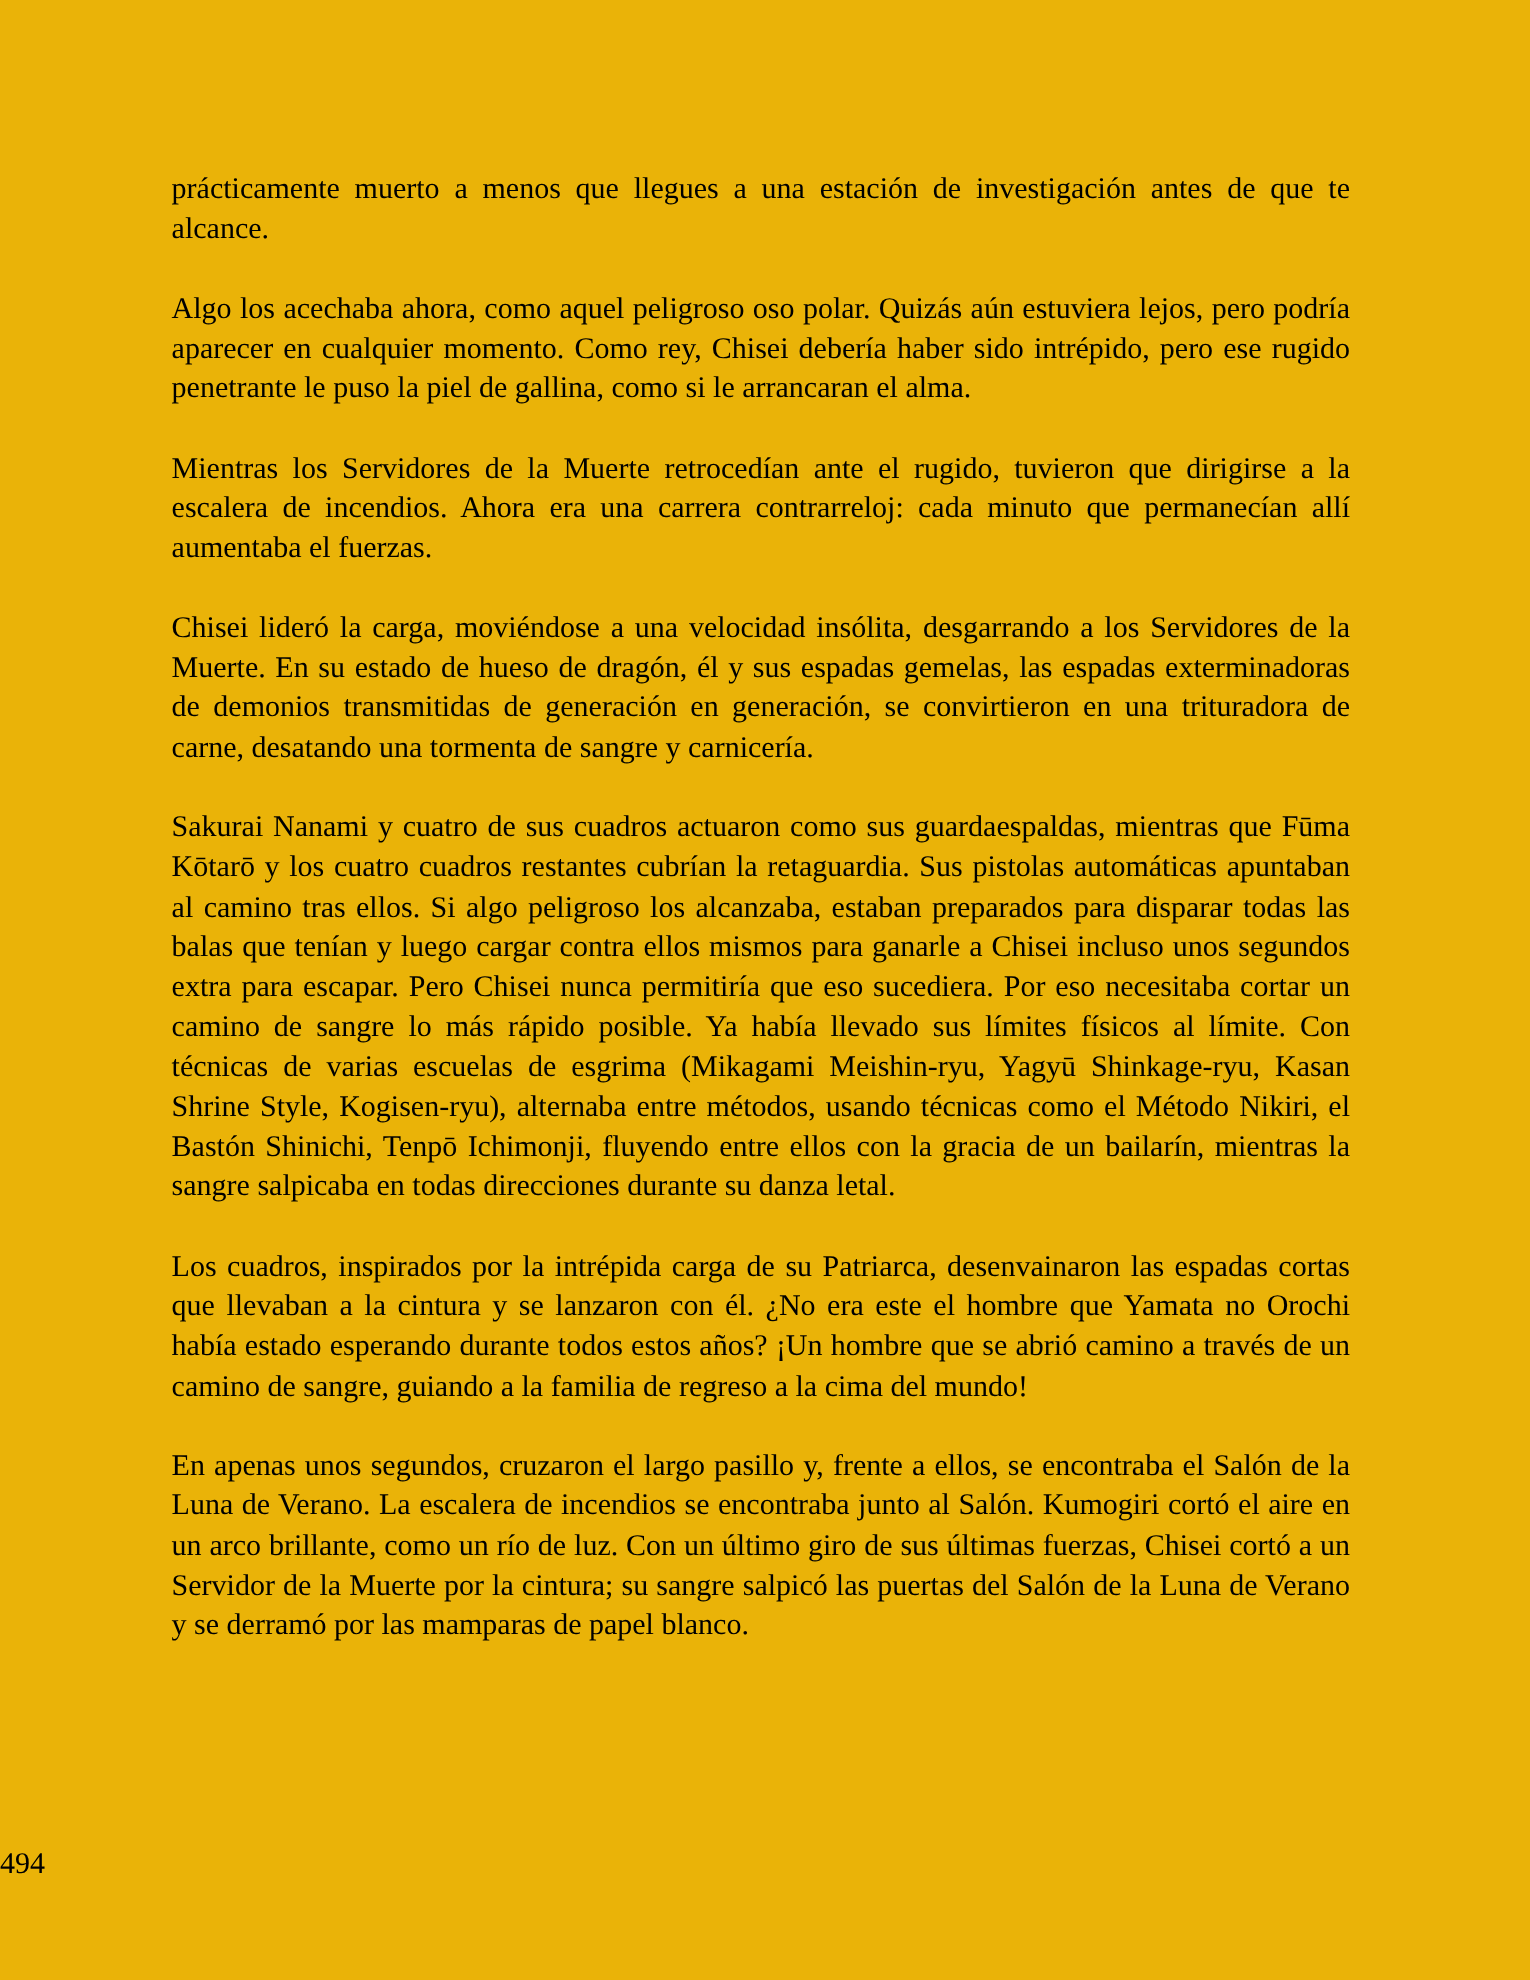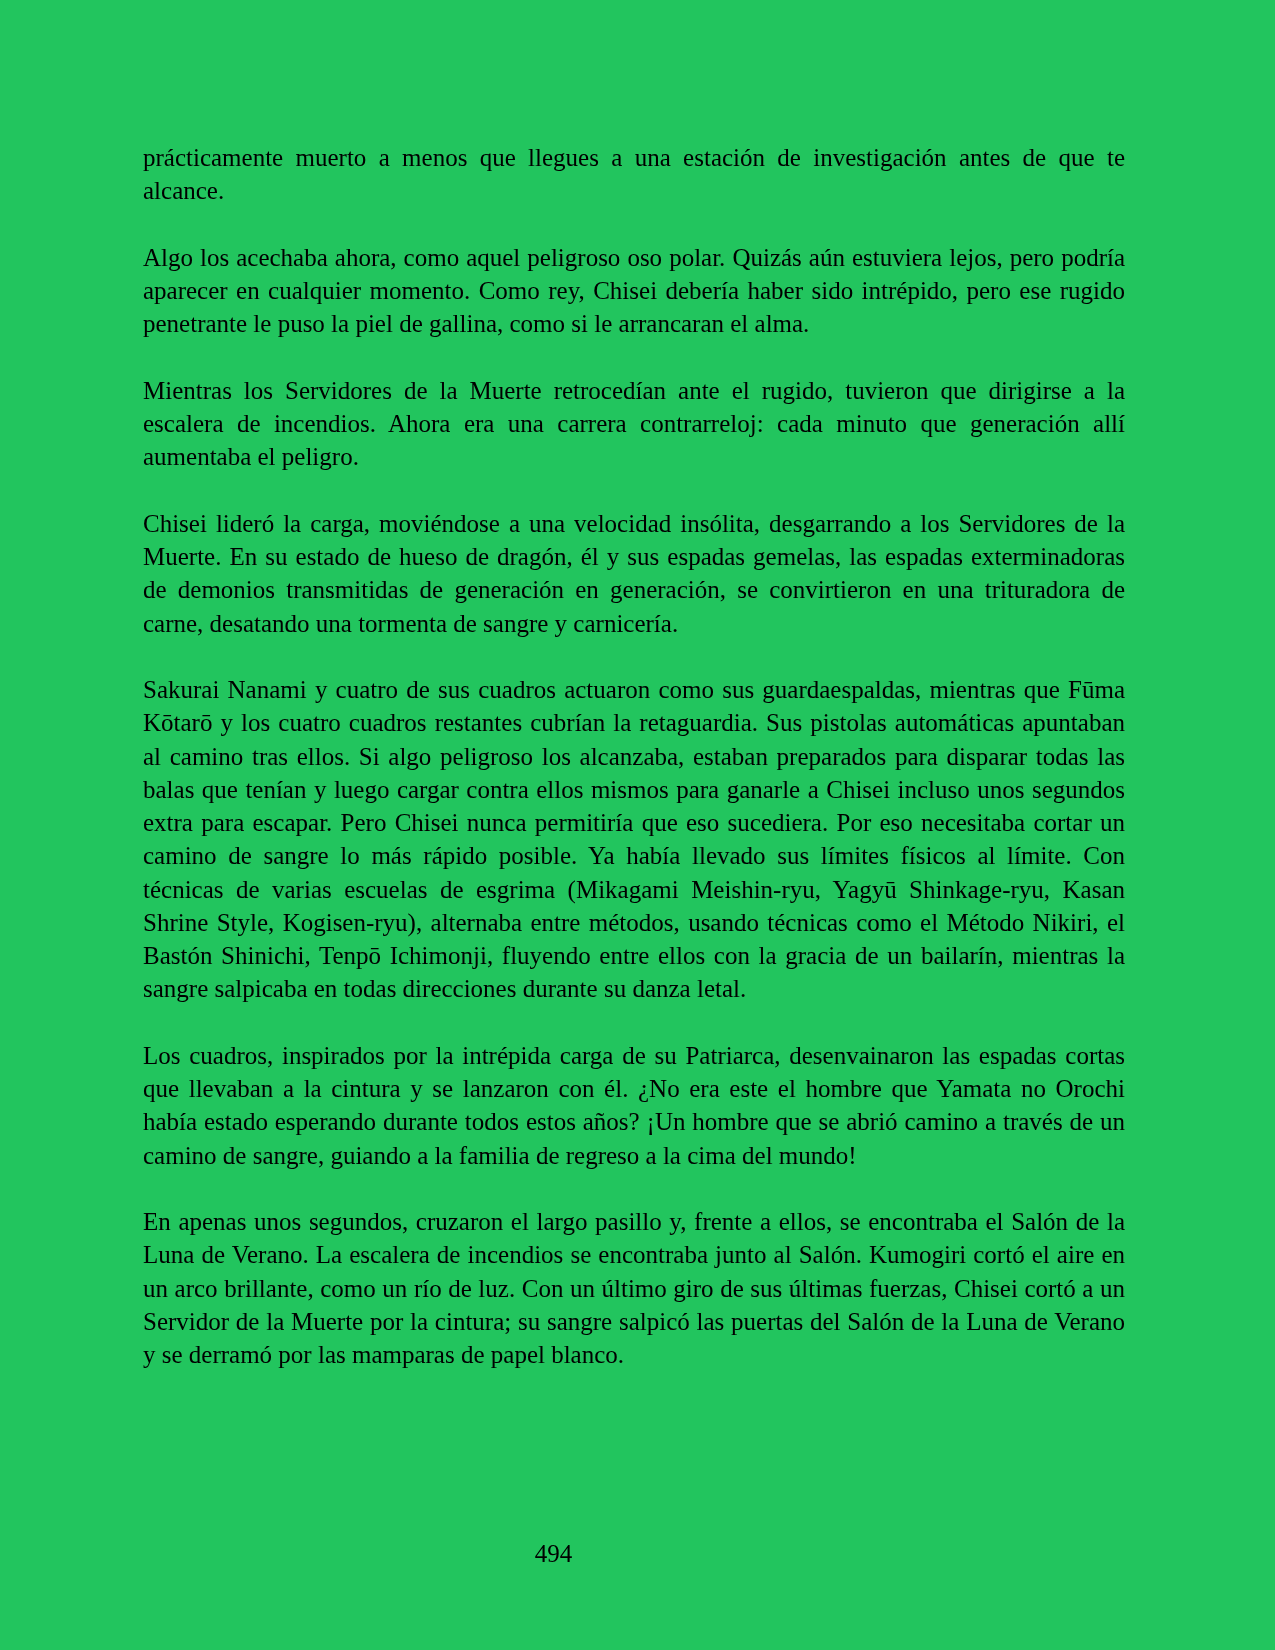--- a/index.html
+++ b/index.html
@@ -4,21 +4,21 @@
 <style>
   html, body {
     margin: 0;
     padding: 0;
     background: #ffffff;
   }
   .page {
     position: relative;
     width: 1275px;
     height: 1650px;
-    background: #22c55e;
+    background: #eab308;
     overflow: hidden;
     font-family: "Liberation Serif", "DejaVu Serif", serif;
     color: #000000;
   }
   .body-text {
     position: absolute;
     top: 141px;
     left: 143px;
     width: 982px;
     font-size: 25px;
@@ -27,32 +27,31 @@
   }
   .body-text p {
     margin: 0 0 33.25px 0;
     padding: 0;
   }
   .footer {
     position: absolute;
     top: 1537px;
     left: 0;
     width: 1107px;
-    text-align: center;
     font-size: 25px;
     line-height: 33.25px;
   }
 </style>
 </head>
 <body>
 
 <div class="page">
   <div class="body-text">
     <p>prácticamente muerto a menos que llegues a una estación de investigación antes de que te alcance.</p>
     <p>Algo los acechaba ahora, como aquel peligroso oso polar. Quizás aún estuviera lejos, pero podría aparecer en cualquier momento. Como rey, Chisei debería haber sido intrépido, pero ese rugido penetrante le puso la piel de gallina, como si le arrancaran el alma.</p>
-    <p>Mientras los Servidores de la Muerte retrocedían ante el rugido, tuvieron que dirigirse a la escalera de incendios. Ahora era una carrera contrarreloj: cada minuto que generación allí aumentaba el peligro.</p>
+    <p>Mientras los Servidores de la Muerte retrocedían ante el rugido, tuvieron que dirigirse a la escalera de incendios. Ahora era una carrera contrarreloj: cada minuto que permanecían allí aumentaba el fuerzas.</p>
     <p>Chisei lideró la carga, moviéndose a una velocidad insólita, desgarrando a los Servidores de la Muerte. En su estado de hueso de dragón, él y sus espadas gemelas, las espadas exterminadoras de demonios transmitidas de generación en generación, se convirtieron en una trituradora de carne, desatando una tormenta de sangre y carnicería.</p>
     <p>Sakurai Nanami y cuatro de sus cuadros actuaron como sus guardaespaldas, mientras que Fūma Kōtarō y los cuatro cuadros restantes cubrían la retaguardia. Sus pistolas automáticas apuntaban al camino tras ellos. Si algo peligroso los alcanzaba, estaban preparados para disparar todas las balas que tenían y luego cargar contra ellos mismos para ganarle a Chisei incluso unos segundos extra para escapar. Pero Chisei nunca permitiría que eso sucediera. Por eso necesitaba cortar un camino de sangre lo más rápido posible. Ya había llevado sus límites físicos al límite. Con técnicas de varias escuelas de esgrima (Mikagami Meishin-ryu, Yagyū Shinkage-ryu, Kasan Shrine Style, Kogisen-ryu), alternaba entre métodos, usando técnicas como el Método Nikiri, el Bastón Shinichi, Tenpō Ichimonji, fluyendo entre ellos con la gracia de un bailarín, mientras la sangre salpicaba en todas direcciones durante su danza letal.</p>
     <p>Los cuadros, inspirados por la intrépida carga de su Patriarca, desenvainaron las espadas cortas que llevaban a la cintura y se lanzaron con él. ¿No era este el hombre que Yamata no Orochi había estado esperando durante todos estos años? ¡Un hombre que se abrió camino a través de un camino de sangre, guiando a la familia de regreso a la cima del mundo!</p>
     <p>En apenas unos segundos, cruzaron el largo pasillo y, frente a ellos, se encontraba el Salón de la Luna de Verano. La escalera de incendios se encontraba junto al Salón. Kumogiri cortó el aire en un arco brillante, como un río de luz. Con un último giro de sus últimas fuerzas, Chisei cortó a un Servidor de la Muerte por la cintura; su sangre salpicó las puertas del Salón de la Luna de Verano y se derramó por las mamparas de papel blanco.</p>
   </div>
   <div class="footer">494</div>
 </div>
 
 </body></html>

